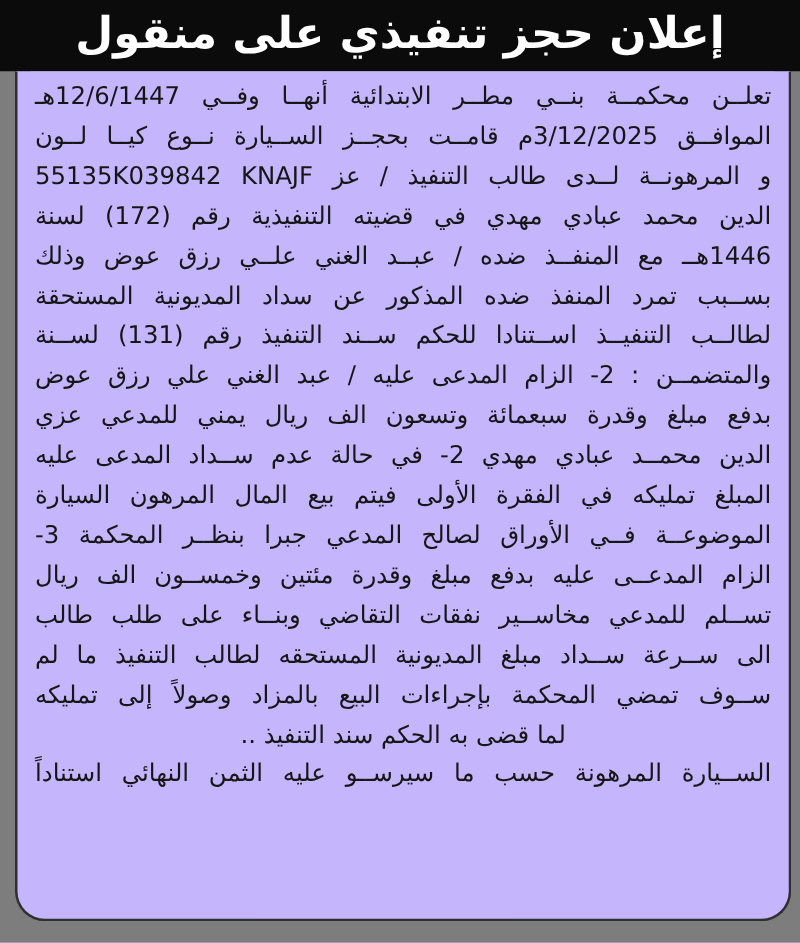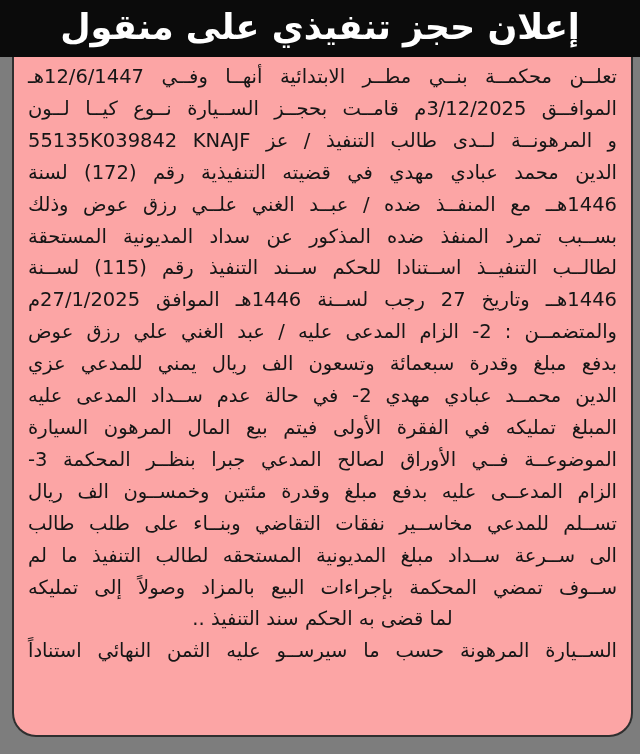--- a/index.html
+++ b/index.html
@@ -33,21 +33,21 @@
     color: #ffffff;
     font-size: 35px;
     font-weight: bold;
     letter-spacing: 0;
     white-space: nowrap;
   }
   .body-box {
     margin: 0 7px 0 12px; 
     height: 680px;
     box-sizing: border-box;
-    background: #fca5a5;
+    background: #c4b5fd;
     border: 2px solid #2f2f2f;
     border-top: none;
     border-radius: 0 0 24px 24px;
     padding: 4px 14px 0 14px;
     overflow: hidden;
     direction: rtl;
   }
   .line {
     font-size: 19.5px;
     line-height: 31.9px;
@@ -71,22 +71,21 @@
   <div class="title-bar">
     <h1>إعلان حجز تنفيذي على منقول</h1>
   </div>
   <div class="body-box">
       <div class="line">تعلــن محكمــة بنــي مطــر الابتدائية أنهــا وفــي 12/6/1447هـ</div>
       <div class="line">الموافــق 3/12/2025م قامــت بحجــز الســيارة نــوع كيــا لــون</div>
       <div class="line">55135K039842 KNAJF و المرهونــة لــدى طالب التنفيذ / عز</div>
       <div class="line">الدين محمد عبادي مهدي في قضيته التنفيذية رقم (172) لسنة</div>
       <div class="line">1446هــ مع المنفــذ ضده / عبــد الغني علــي رزق عوض وذلك</div>
       <div class="line">بســبب تمرد المنفذ ضده المذكور عن سداد المديونية المستحقة</div>
-      <div class="line">لطالــب التنفيــذ اســتنادا للحكم ســند التنفيذ رقم (115) لســنة</div>
-      <div class="line">1446هــ وتاريخ 27 رجب لســنة 1446هـ الموافق 27/1/2025م</div>
+      <div class="line">لطالــب التنفيــذ اســتنادا للحكم ســند التنفيذ رقم (131) لســنة</div>
       <div class="line">والمتضمــن : 2- الزام المدعى عليه / عبد الغني علي رزق عوض</div>
       <div class="line">بدفع مبلغ وقدرة سبعمائة وتسعون الف ريال يمني للمدعي عزي</div>
       <div class="line">الدين محمــد عبادي مهدي 2- في حالة عدم ســداد المدعى عليه</div>
       <div class="line">المبلغ تمليكه في الفقرة الأولى فيتم بيع المال المرهون السيارة</div>
       <div class="line">الموضوعــة فــي الأوراق لصالح المدعي جبرا بنظــر المحكمة 3-</div>
       <div class="line">الزام المدعــى عليه بدفع مبلغ وقدرة مئتين وخمســون الف ريال</div>
       <div class="line">تســلم للمدعي مخاســير نفقات التقاضي وبنــاء على طلب طالب</div>
       <div class="line">الى ســرعة ســداد مبلغ المديونية المستحقه لطالب التنفيذ ما لم</div>
       <div class="line">ســوف تمضي المحكمة بإجراءات البيع بالمزاد وصولاً إلى تمليكه</div>
       <div class="line line-last">لما قضى به الحكم سند التنفيذ ..</div>

